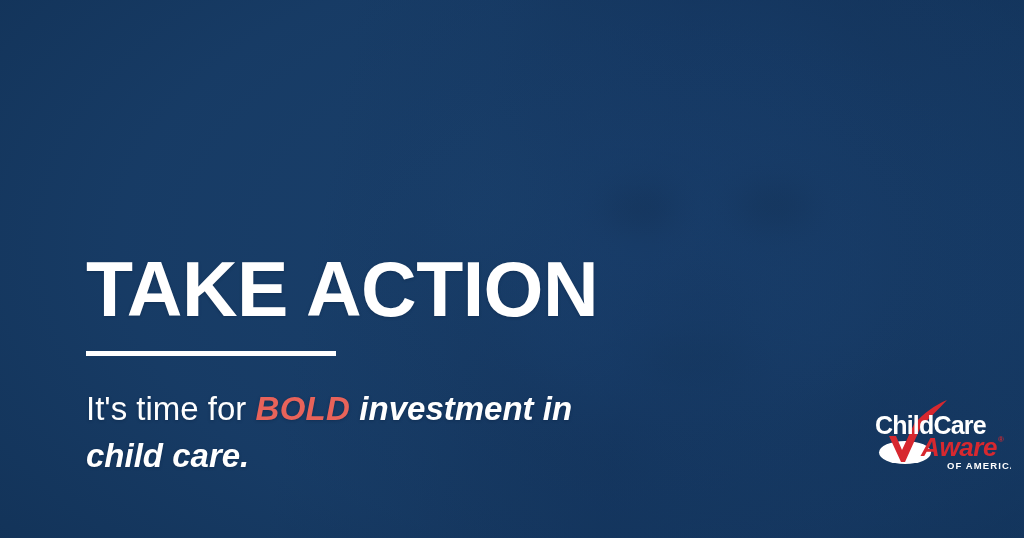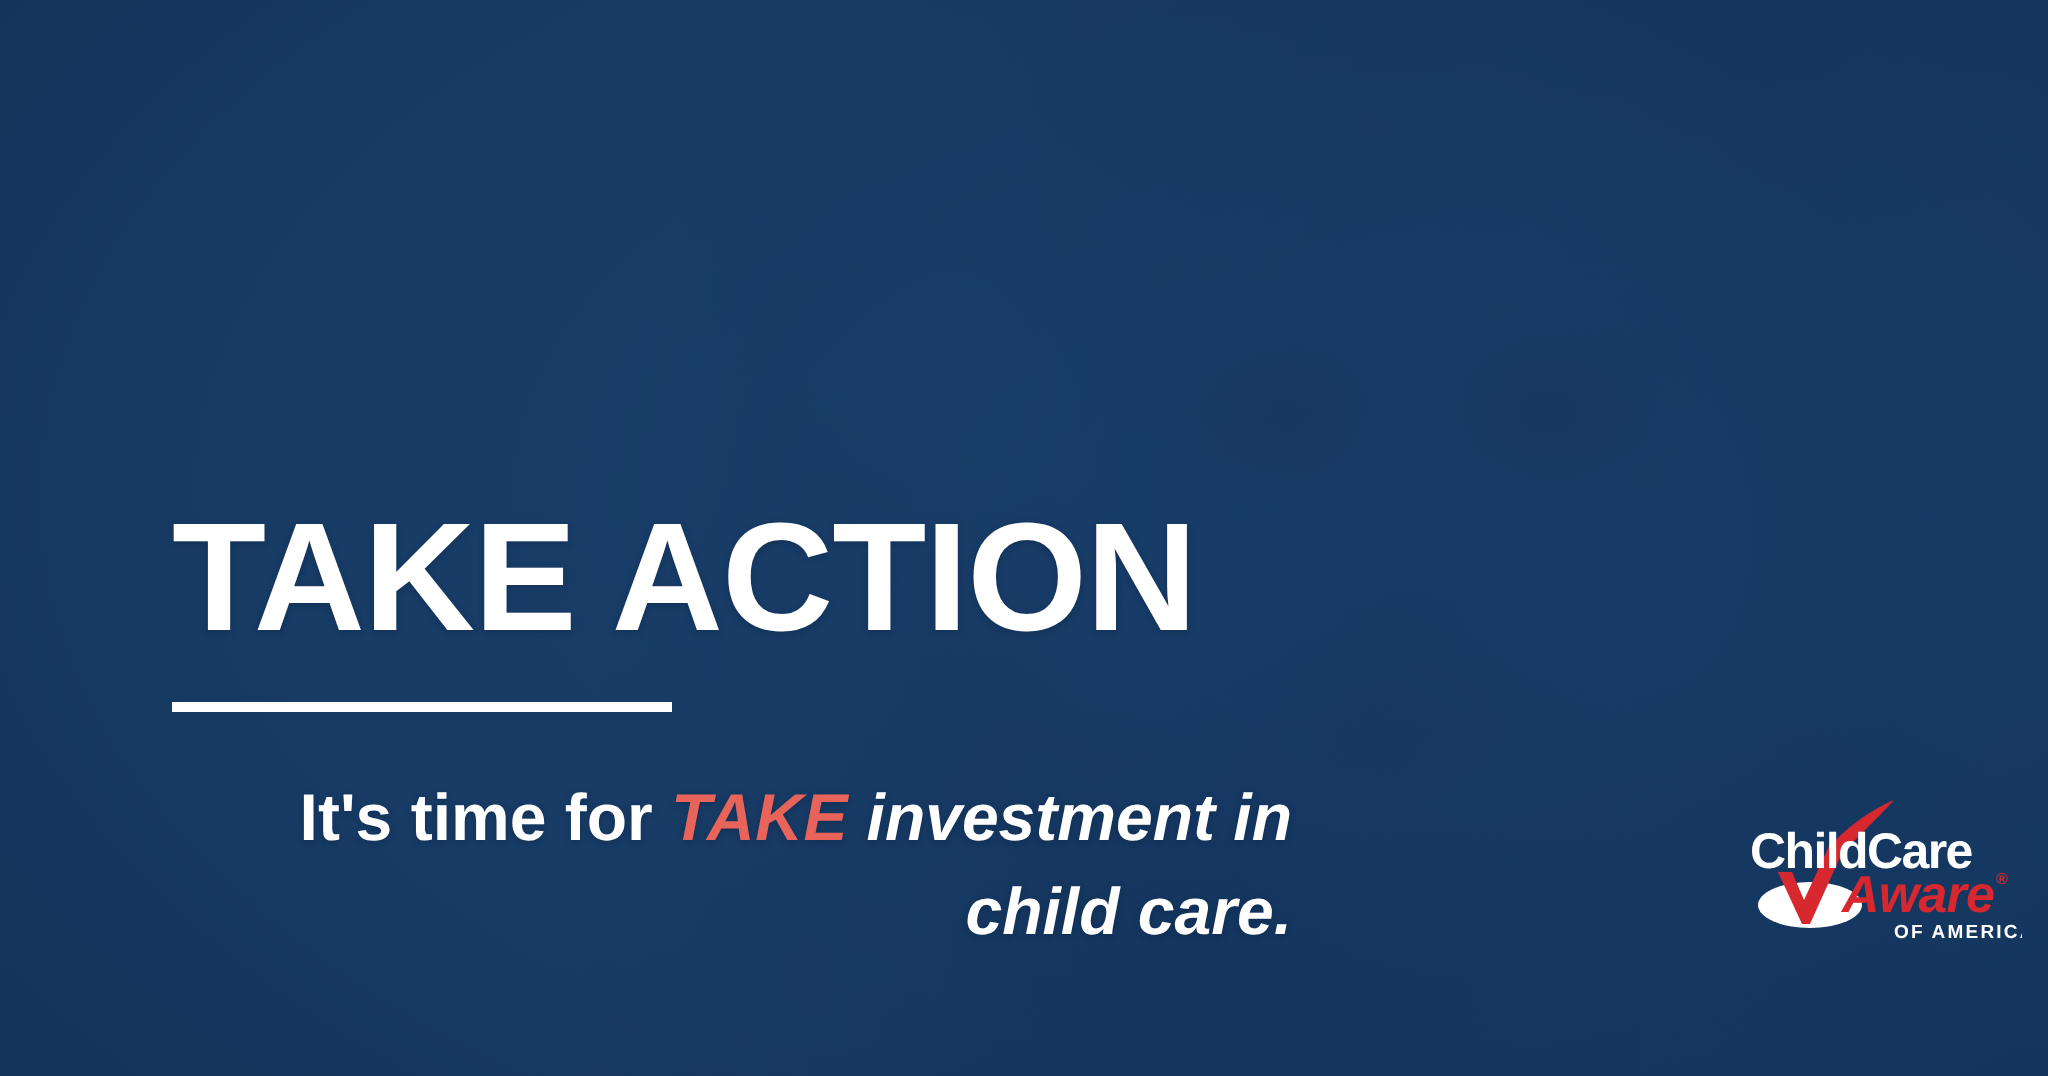--- a/index.html
+++ b/index.html
@@ -7,21 +7,20 @@
     padding: 0;
     background: #222;
   }
   #canvas {
     position: relative;
     width: 1024px;
     height: 538px;
     overflow: hidden;
     background: #1a406c;
     font-family: "Liberation Sans", sans-serif;
-    text-align: right;
     -webkit-font-smoothing: antialiased;
   }
 
   
   .bg-photo {
     position: absolute;
     inset: 0;
     overflow: hidden;
   }
   .blob {
@@ -195,21 +194,21 @@
     margin: 0;
     width: 560px;
     color: #ffffff;
     font-family: "Liberation Sans", sans-serif;
     font-size: 33px;
     line-height: 1.42;
     font-weight: 400;
     text-shadow: 0 1px 3px rgba(8,30,56,0.35);
   }
   .subhead .lead {
-    font-weight: 700;
+    font-weight: 400;
     font-style: normal;
   }
   .subhead .bold-word {
     font-weight: 700;
     font-style: italic;
     color: #e8635a;
     letter-spacing: 0.3px;
   }
   .subhead .tail {
     font-weight: 700;
@@ -254,21 +253,21 @@
   <div class="bg-tint2"></div>
   <div class="bg-vignette"></div>
 
   <div class="content">
 
     <h1 class="headline">TAKE ACTION</h1>
 
     <div class="rule"></div>
 
     <p class="subhead">
-      <span class="lead">It's time for </span><span class="bold-word">TAKE</span><span class="tail"> investment in child care.</span>
+      <span class="lead">It's time for </span><span class="bold-word">BOLD</span><span class="tail"> investment in child care.</span>
     </p>
   </div>
 
   <div class="logo">
     <svg width="140" height="74" viewBox="0 0 140 74" xmlns="http://www.w3.org/2000/svg">
 
       <ellipse cx="34" cy="54.5" rx="26" ry="11.5" fill="#ffffff"></ellipse>
 
       <path d="M44 25 C 52 16, 64 7, 76 2 C 68 11, 58 20, 50 29 Z" fill="#d7282f"></path>
 

